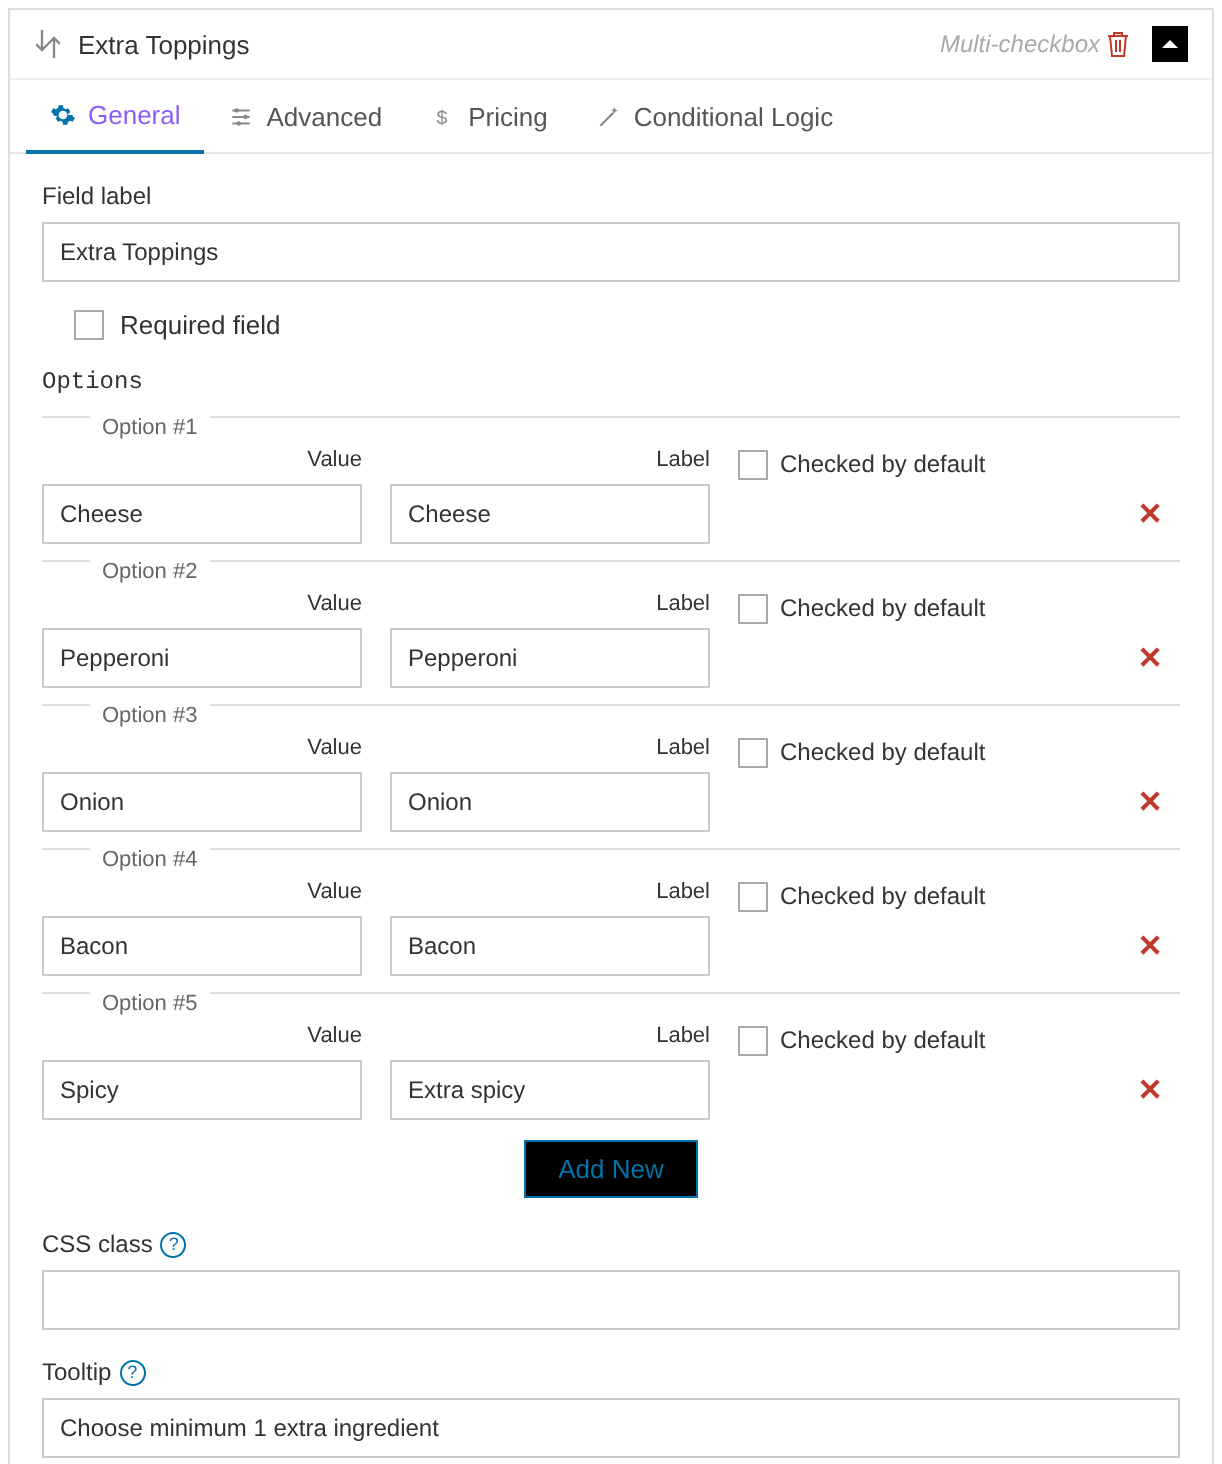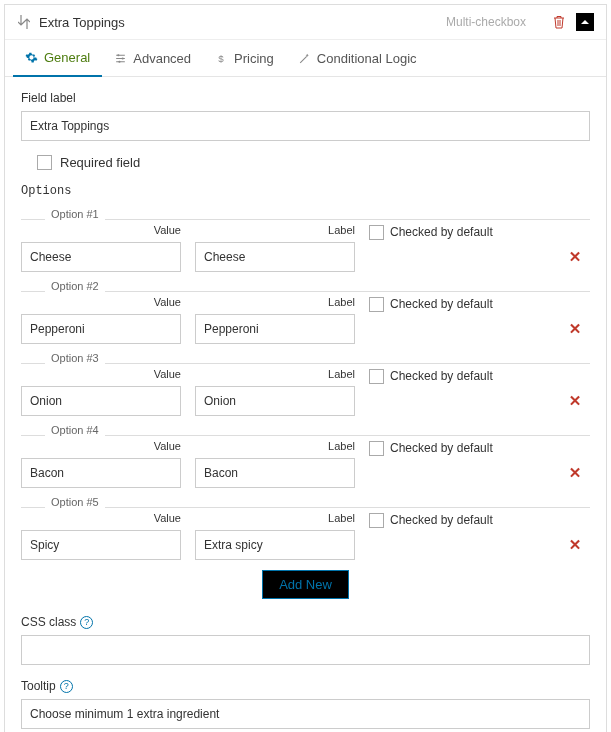--- a/index.html
+++ b/index.html
@@ -2,39 +2,39 @@
 <html><head>
   <meta charset="utf-8">
   <style>
     * { box-sizing: border-box; margin: 0; padding: 0; }
     body { font-family: -apple-system, BlinkMacSystemFont, "Segoe UI", Arial, sans-serif; font-size: 13px; color: #333; background: #fff; width: 611px; }
     .panel { border: 1px solid #ddd; margin: 4px; background:#fff; }
     .panel-header { display: flex; align-items: center; padding: 8px 12px; border-bottom: 1px solid #eee; }
     .drag-icon { width:14px; height:14px; display:flex; align-items:center; justify-content:center; color:#888; margin-right:8px;}
     .panel-title { font-size:13px; color:#333; flex:0 0 auto;}
     .header-spacer { flex:1; }
-    .field-type { color:#aaa; font-size:12px; margin-right:26px;}
+    .field-type { color:#aaa; font-size:12px; margin-right:2px;font-style:italic;}
     .trash-icon { color:#c0392b; margin-right:10px; cursor:pointer;}
     .caret-btn { width:18px; height:18px; background:#000; display:flex; align-items:center; justify-content:center; cursor:pointer;}
     .caret-btn svg { fill:#fff; }
     .tabs { display:flex; border-bottom:1px solid #e5e5e5; padding: 0 8px; }
     .tab { display:flex; align-items:center; padding:10px 12px; color:#555; cursor:pointer; font-size:13px; gap:6px;}
-    .tab.active { color:#4d7c0f; border-bottom:2px solid #0073aa; margin-bottom:-1px;}
+    .tab.active { color:#8b5cf6; border-bottom:2px solid #0073aa; margin-bottom:-1px;}
     .tab-icon { color:#888; display:flex; align-items:center;}
     .tab.active .tab-icon { color:#0073aa;}
     .body { padding: 14px 16px 20px 16px; }
     .field-group { margin-bottom: 14px; }
     .field-label { font-size:12px; color:#333; margin-bottom:6px; display:flex; align-items:center; gap:4px;}
     .text-input { width:100%; border:1px solid #ccc; padding:7px 8px; font-size:12px; color:#333; background:#fff; }
     .text-input::placeholder { color:#999; }
     .checkbox-row { display:flex; align-items:center; gap:8px; margin: 14px 16px;}
     .chk { width:15px; height:15px; border:1px solid #aaa; background:#fff; flex-shrink:0;}
     .options-title { font-size:12px; color:#333; margin-bottom:10px;font-family:Liberation Mono, monospace;}
     .option-block { margin-bottom:8px; }
-    .option-legend-row { display:flex; align-items:flex-end; margin-bottom:4px;}
+    .option-legend-row { display:flex; align-items:flex-start; margin-bottom:4px;}
     .option-line { height:1px; background:#ddd; }
     .option-line.left { width:24px; }
     .option-legend { font-size:11px; color:#666; padding:0 6px;}
     .option-line.right { flex:1; }
     .option-grid { display:grid; grid-template-columns: 160px 160px 1fr 30px; gap:0 14px; align-items:center;text-align:right;}
     .option-col-label { font-size:11px; color:#333; margin-bottom:4px;}
     .option-checked { display:flex; align-items:center; gap:6px; font-size:12px; color:#333;}
     .option-input-row { display:grid; grid-template-columns: 160px 160px 1fr 30px; gap:0 14px; align-items:center; margin-top:2px;}
     .remove-x { color:#c0392b; font-weight:bold; text-align:center; cursor:pointer; font-size:15px;}
     .add-new-row { display:flex; justify-content:center; margin:10px 0 16px 0;}

